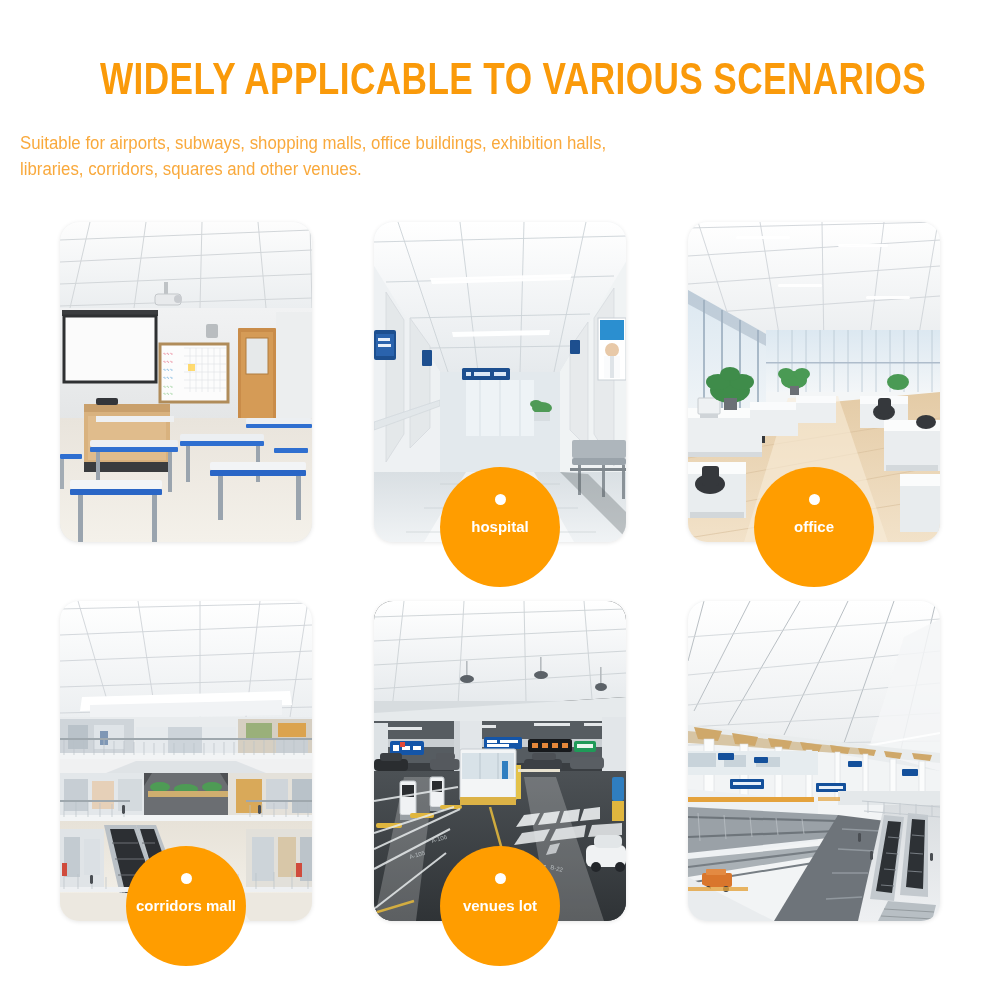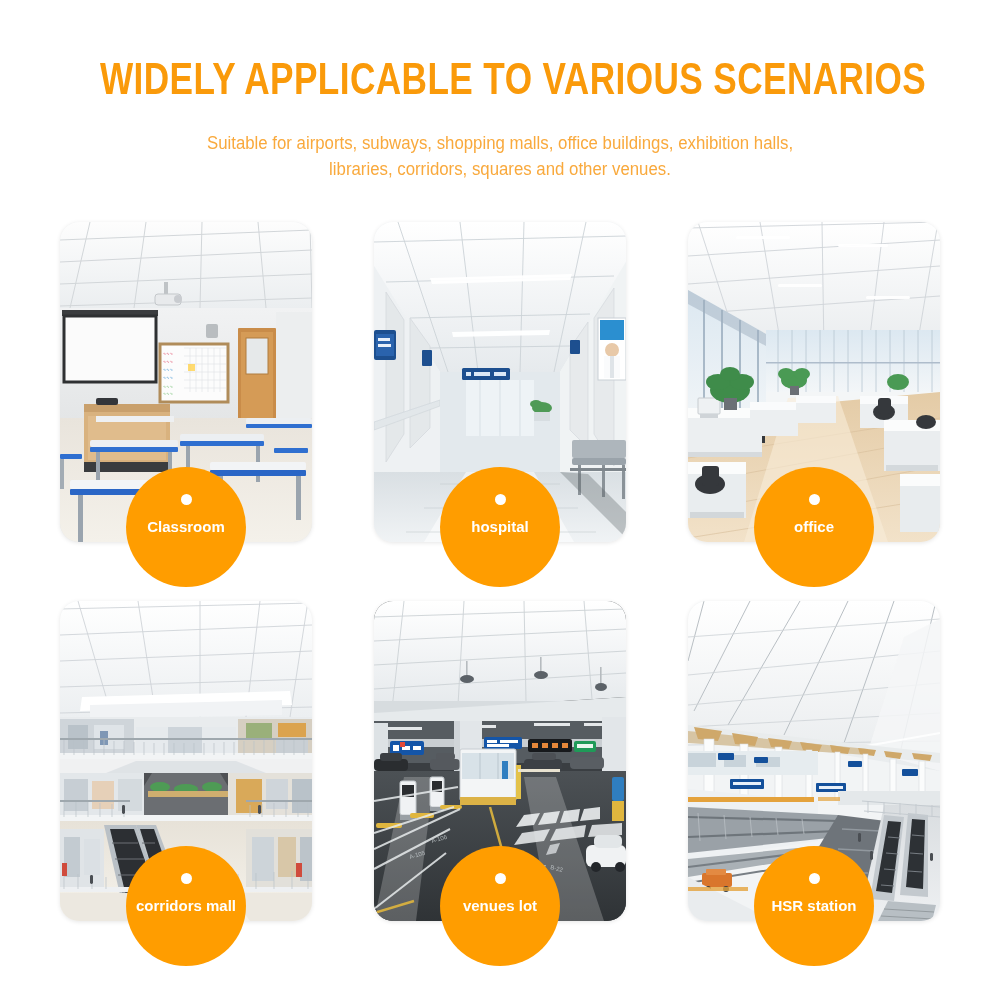--- a/index.html
+++ b/index.html
@@ -6,21 +6,21 @@
   body{
     width:1000px;height:1000px;
     background:#ffffff;
     font-family:"Liberation Sans", sans-serif;
     overflow:hidden;
     position:relative;
   }
   .page{width:1000px;height:1000px;position:relative;}
 
   
-  .header{padding-top:54px;text-align:center;}
+  .header{padding-top:54px;text-align:left;}
   .title{
     font-family:"Liberation Sans", sans-serif;
     font-weight:bold;
     font-size:44px;
     line-height:50px;
     letter-spacing:0.5px;
     color:#fa9a0a;
     transform:scaleX(0.80);
     transform-origin:center center;
     white-space:nowrap;
@@ -219,24 +219,20 @@
             <g>
               <rect x="186" y="196" width="66" height="6" rx="2" fill="#eceff2"></rect>
               <rect x="186" y="202" width="66" height="4" rx="1" fill="#2f6fd0"></rect>
             </g>
 
             <rect x="0" y="232" width="22" height="5" rx="1" fill="#2f6fd0"></rect>
             <rect x="0" y="237" width="4" height="30" fill="#a3acb4"></rect>
             <rect x="214" y="226" width="34" height="5" rx="1" fill="#2f6fd0"></rect>
           </svg>
         </div>
-        <div class="badge">
-          <div class="badge-dot"></div>
-          <div class="badge-label">Classroom</div>
-        </div>
       </div>
 
       <div class="card">
         <div class="photo">
           <svg viewBox="0 0 252 320" preserveAspectRatio="xMidYMid slice">
             <defs>
               <linearGradient id="hosCeil" x1="0" y1="0" x2="0" y2="1">
                 <stop offset="0" stop-color="#ffffff"></stop>
                   <stop offset="1" stop-color="#e6eaed"></stop>
               </linearGradient>
@@ -971,20 +967,16 @@
               <polygon points="200,300 248,304 244,320 190,320"></polygon>
             </g>
             <g stroke="#949b9f" stroke-width="1">
               <path d="M196 308 L246 311"></path>
                 <path d="M193 315 L245 318"></path>
             </g>
 
             <rect x="130" y="196" width="22" height="4" fill="#e4a23c" opacity="0.7"></rect>
           </svg>
         </div>
-        <div class="badge">
-          <div class="badge-dot"></div>
-          <div class="badge-label">HSR station</div>
-        </div>
       </div>
     </div>
   </div>
 </div>
 
 </body></html>

